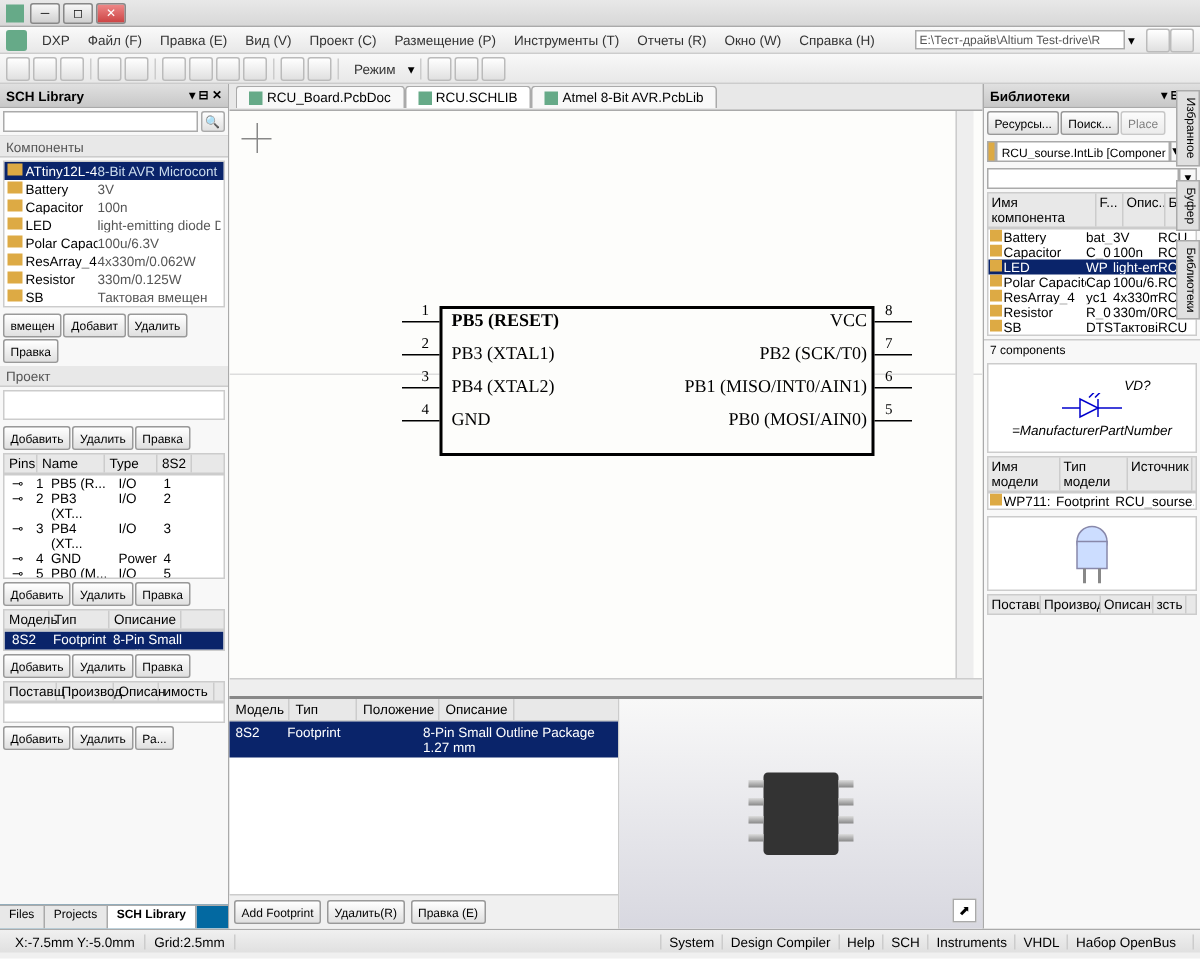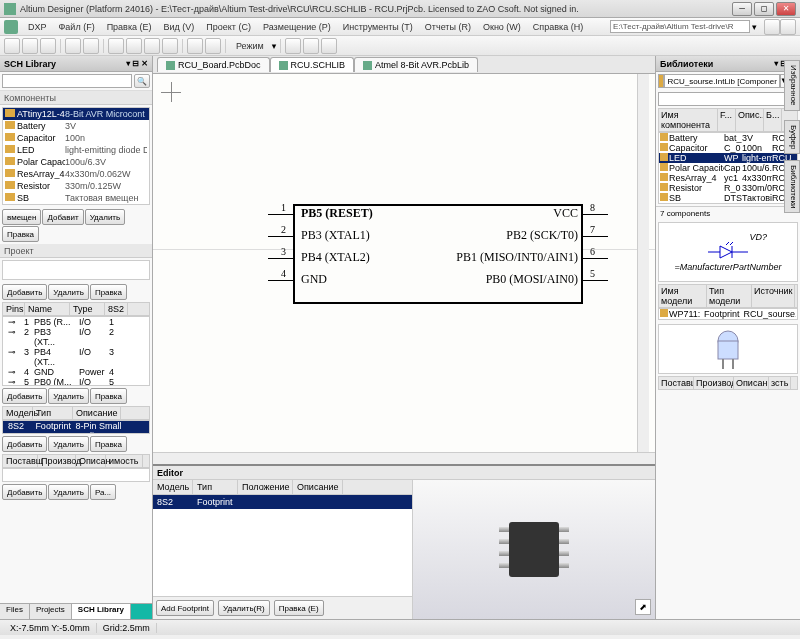--- a/index.html
+++ b/index.html
@@ -37,21 +37,21 @@
 .btn{height:16px;padding:0 4px;background:linear-gradient(#fff,#e0e0e0);border:1px solid #999;border-radius:2px;display:flex;align-items:center;font-size:8px;cursor:pointer}
 .pinhdr{display:flex;background:#e8e8e8;font-size:8px;border:1px solid #ccc;margin:0 2px}
 .pinhdr>div{padding:1px 3px;border-right:1px solid #ccc}
 .pinlist{background:#fff;border:1px solid #ccc;margin:0 2px;font-size:8px;max-height:70px;overflow:hidden}
 .pinrow{display:flex;padding:0 2px}
 .pinrow>div{padding:0 3px}
 .pinrow .pa{width:16px}
 .pinrow .pn{width:10px}
 .pinrow .pname{width:45px;overflow:hidden}
 .pinrow .ptype{width:30px}
-.bottabs{display:flex;background:#14b8a6;border-top:1px solid #aaa;height:16px;margin-top:auto}
+.bottabs{display:flex;background:#0369a1;border-top:1px solid #aaa;height:16px;margin-top:auto}
 .bottab{padding:1px 6px;border-right:1px solid #aaa;font-size:8px;background:#e8e8e8}
 .bottab.act{background:#fff;font-weight:bold}
 .center{flex:1;display:flex;flex-direction:column;background:#fff}
 .doctabs{height:18px;background:#e8e8e8;display:flex;align-items:center;padding:2px 4px;gap:0;border-bottom:1px solid #aaa}
 .doctab{padding:2px 8px;background:#f8f8f8;border:1px solid #aaa;border-bottom:none;font-size:8px;display:flex;align-items:center;gap:3px;border-radius:3px 3px 0 0}
 .doctab.act{background:#fff}
 .doctab .di{width:9px;height:9px;background:#6a8}
 .canvas{flex:1;background:#fdfdfb;position:relative;overflow:hidden}
 .schcomp{position:absolute;left:140px;top:130px;width:290px;height:100px;border:2px solid #000;background:#fdfdfb}
 .schtxt{position:absolute;font-family:'Times New Roman',serif;font-size:12px;color:#000}
@@ -89,21 +89,20 @@
 .origin{position:absolute;left:8px;top:8px;width:20px;height:20px}
 .origin::before,.origin::after{content:'';position:absolute;background:#888}
 .origin::before{width:20px;height:1px;top:10px}
 .origin::after{width:1px;height:20px;left:10px}
 </style>
 </head>
 <body>
 
 <div class="titlebar">
   <span style="width:12px;height:12px;background:#6a8;margin-right:4px"></span>
-  <span class="titlebar-text">Altium Designer (Platform 24016) - E:\Тест-драйв\Altium Test-drive\RCU\RCU.SCHLIB - RCU.PrjPcb. Licensed to ZAO Csoft. Not signed in.</span>
   <div class="winbtns">
     <div class="winbtn">─</div>
     <div class="winbtn">◻</div>
     <div class="winbtn close">✕</div>
   </div>
 </div>
 
 <div class="menubar">
   <span class="menu-icon"></span>
   <span class="menu-item">DXP</span>
@@ -336,33 +335,33 @@
         <div class="pinnum" style="left: 437px; top: 150px;">7</div>
         <div class="schtxt" style="right: calc(100% - 425px); top: 154px; text-align: right;">PB2 (SCK/T0)</div>
         <div class="pinline" style="left: 430px; top: 184px; width: 25px;"></div>
         <div class="pinnum" style="left: 437px; top: 172px;">6</div>
         <div class="schtxt" style="right: calc(100% - 425px); top: 176px; text-align: center;">PB1 (MISO/INT0/AIN1)</div>
         <div class="pinline" style="left: 430px; top: 206px; width: 25px;"></div>
         <div class="pinnum" style="left: 437px; top: 194px;">5</div>
         <div class="schtxt" style="right: calc(100% - 425px); top: 198px; ">PB0 (MOSI/AIN0)</div>
       </div>
     <div class="editor">
-      <div class="editor-hdr">Editor</div>
       <div class="editor-body">
         <div class="editor-left">
           <div class="modhdr">
             <div style="width:40px">Модель</div>
             <div style="width:45px">Тип</div>
             <div style="width:55px">Положение</div>
             <div>Описание</div>
           </div>
           <div class="modrow">
             <div style="width:40px">8S2</div>
             <div style="width:45px">Footprint</div>
             <div style="width:55px"></div>
+            <div>8-Pin Small Outline Package 1.27 mm</div>
           </div>
           <div style="flex:1"></div>
           <div class="editor-btns">
             <span class="btn">Add Footprint</span>
             <span class="btn">Удалить(R)</span>
             <span class="btn">Правка (E)</span>
           </div>
         </div>
         <div class="editor-right">
           <div class="chip">
@@ -379,32 +378,37 @@
         </div>
       </div>
     </div>
   </div>
 
   <div class="rightpanel">
     <div class="panel-hdr">
       <span>Библиотеки</span>
       <span class="pin">▾ ⊟ ✕</span>
     </div>
+    <div class="btnrow">
+      <span class="btn">Ресурсы...</span>
+      <span class="btn">Поиск...</span>
+      <span class="btn" style="opacity:.5">Place</span>
+    </div>
     <div class="libcombo">
       <span style="width:12px;height:14px;background:#da4;border:1px solid #aaa"></span>
       <input value="RCU_sourse.IntLib [Component Vi" style="">
       <span style="width:12px;border:1px solid #aaa;text-align:center">▾</span>
       <span style="width:12px;border:1px solid #aaa;text-align:center">…</span>
     </div>
     <div class="libcombo">
       <input style="">
       <span style="width:12px;border:1px solid #aaa;text-align:center">▾</span>
     </div>
     <div class="libhdr">
-      <div style="width:59px">Имя компонента</div>
+      <div style="width:72px">Имя компонента</div>
       <div style="width:18px">F...</div>
       <div style="width:28px">Опис...</div>
       <div>Б...</div>
     </div>
     <div class="liblist" id="liblist">
         <div class="librow">
           <span class="li"></span>
           <span style="width:55px">Battery</span>
           <span style="width:18px">bat_</span>
           <span style="width:30px">3V</span>
@@ -496,13 +500,22 @@
   </div>
 </div>
 
 <div class="vtab" style="top:60px">Избранное</div>
 <div class="vtab" style="top:120px">Буфер</div>
 <div class="vtab" style="top:160px">Библиотеки</div>
 
 <div class="statusbar">
   <div>X:-7.5mm Y:-5.0mm</div>
   <div>Grid:2.5mm</div>
+  <div class="right">
+    <div>System</div>
+    <div>Design Compiler</div>
+    <div>Help</div>
+    <div>SCH</div>
+    <div>Instruments</div>
+    <div>VHDL</div>
+    <div>Набор OpenBus</div>
+  </div>
 </div>
 
 </body></html>

